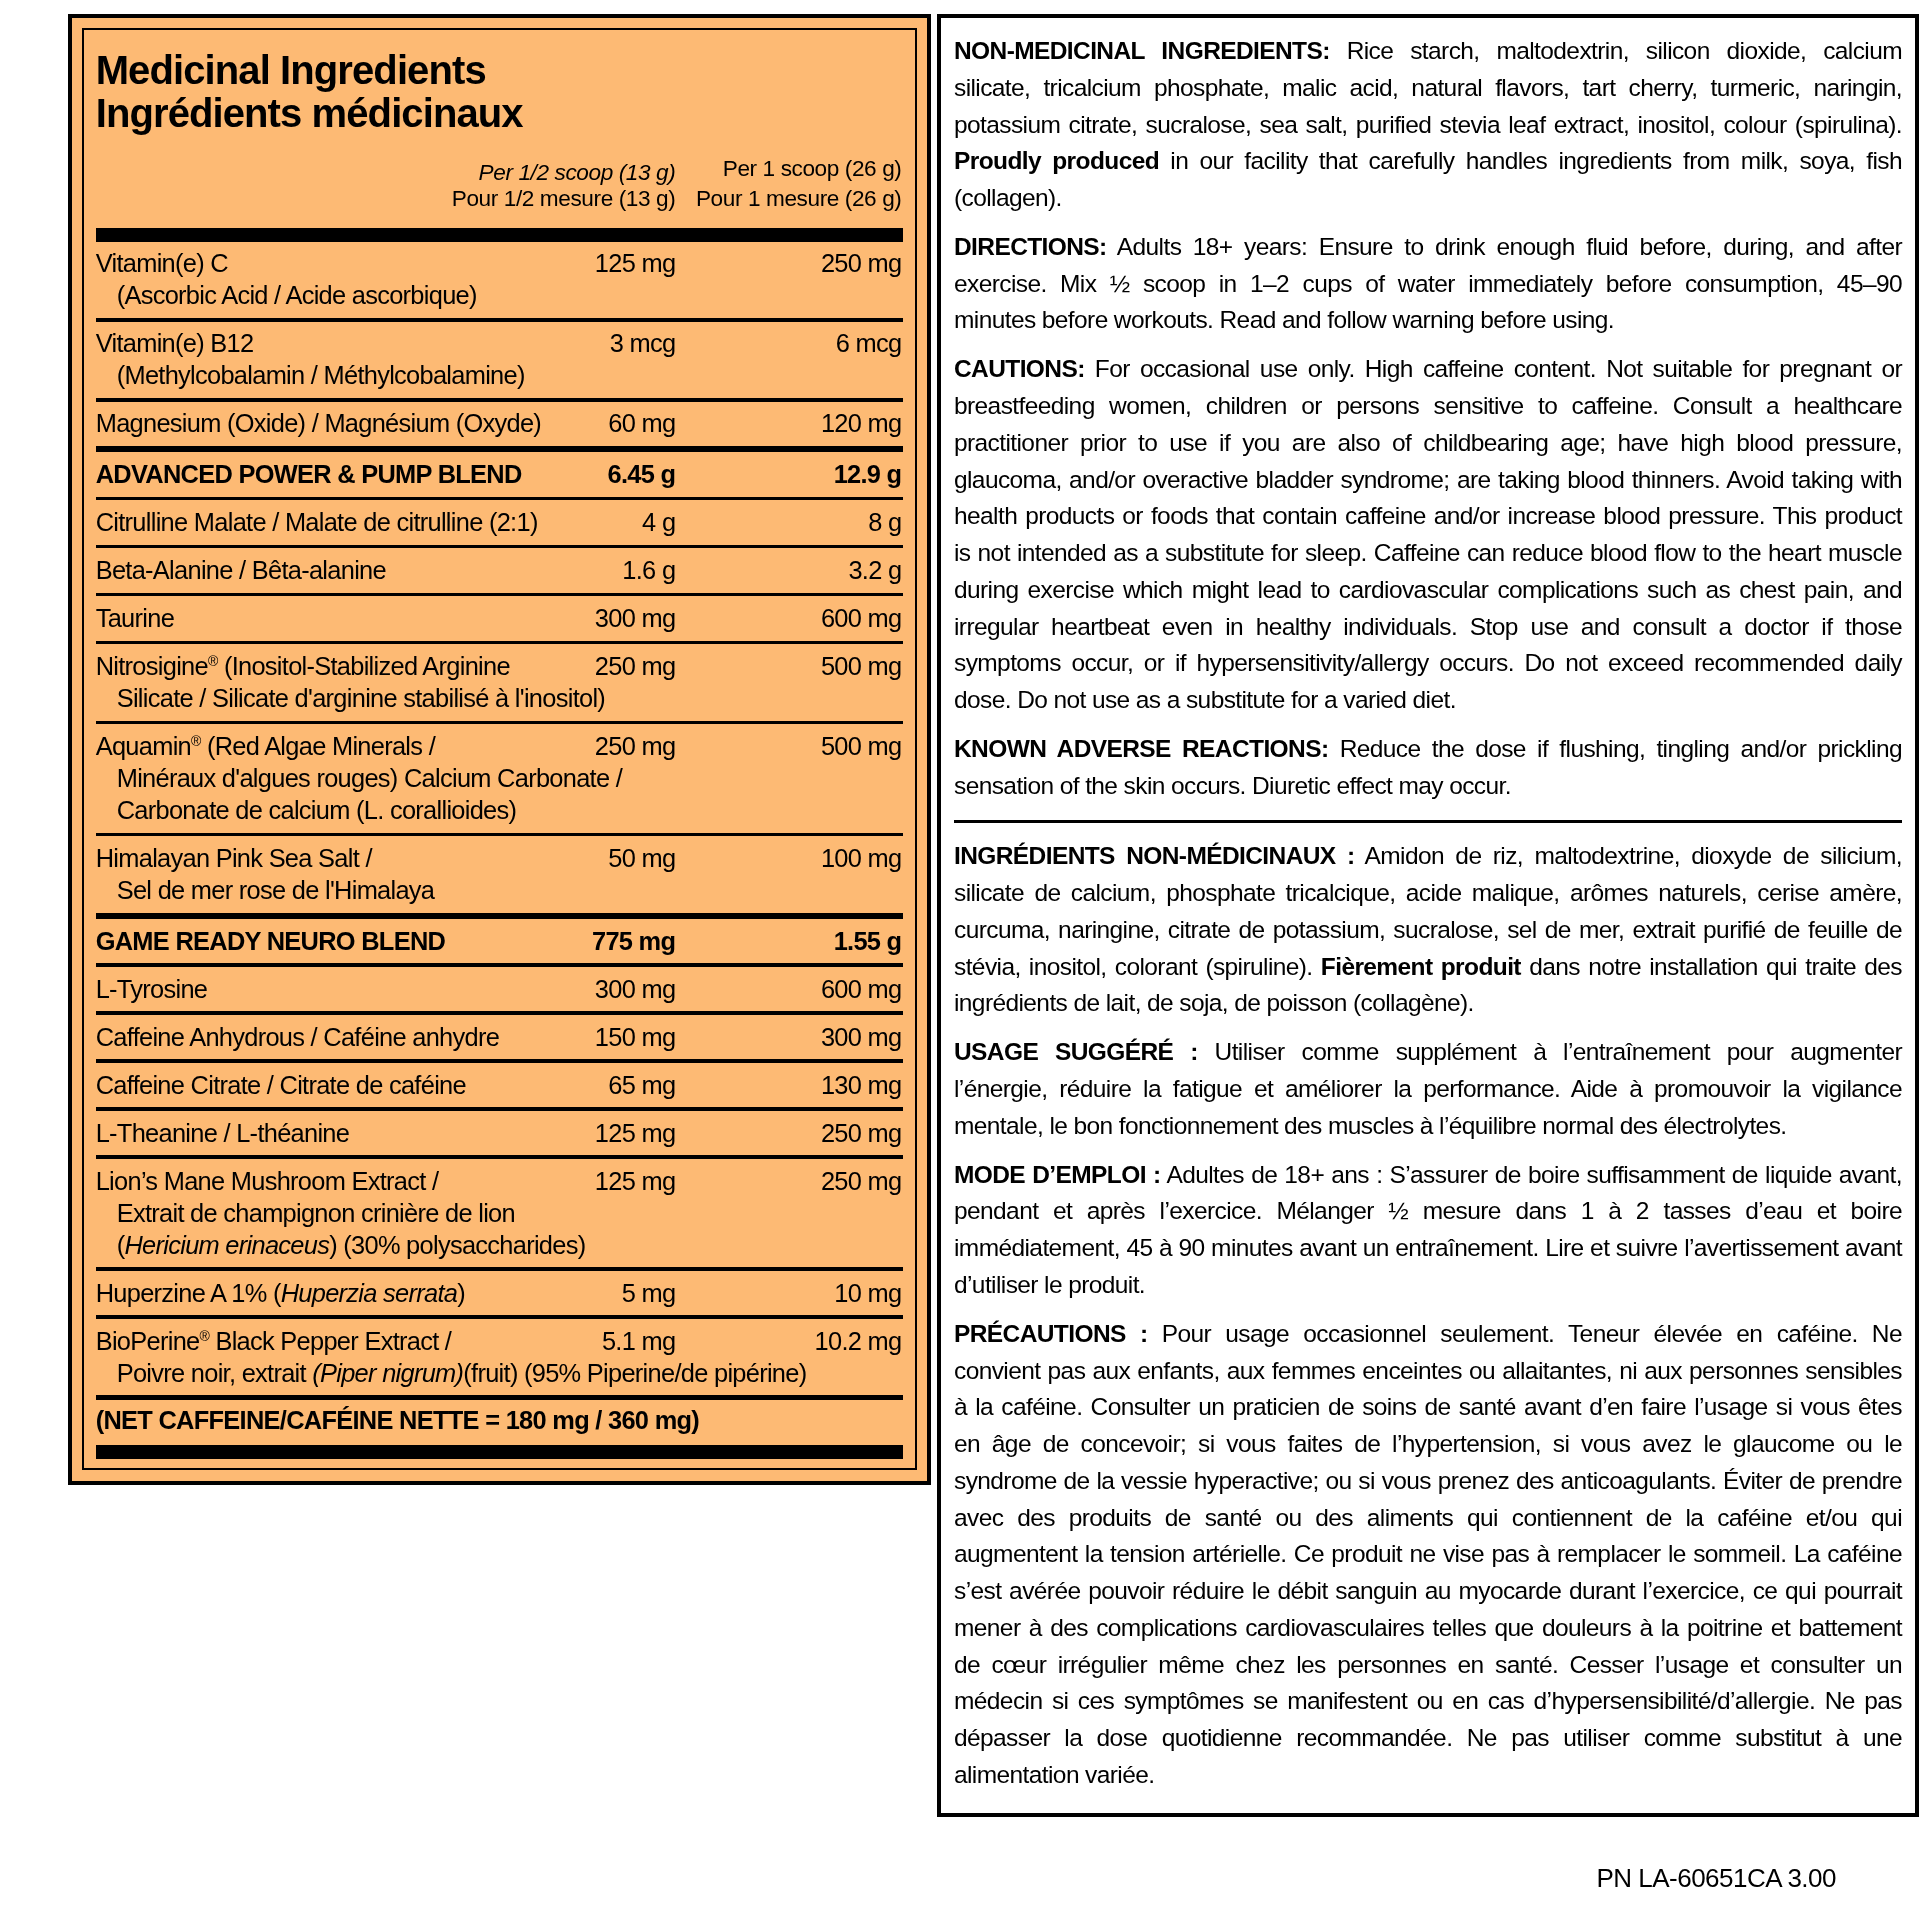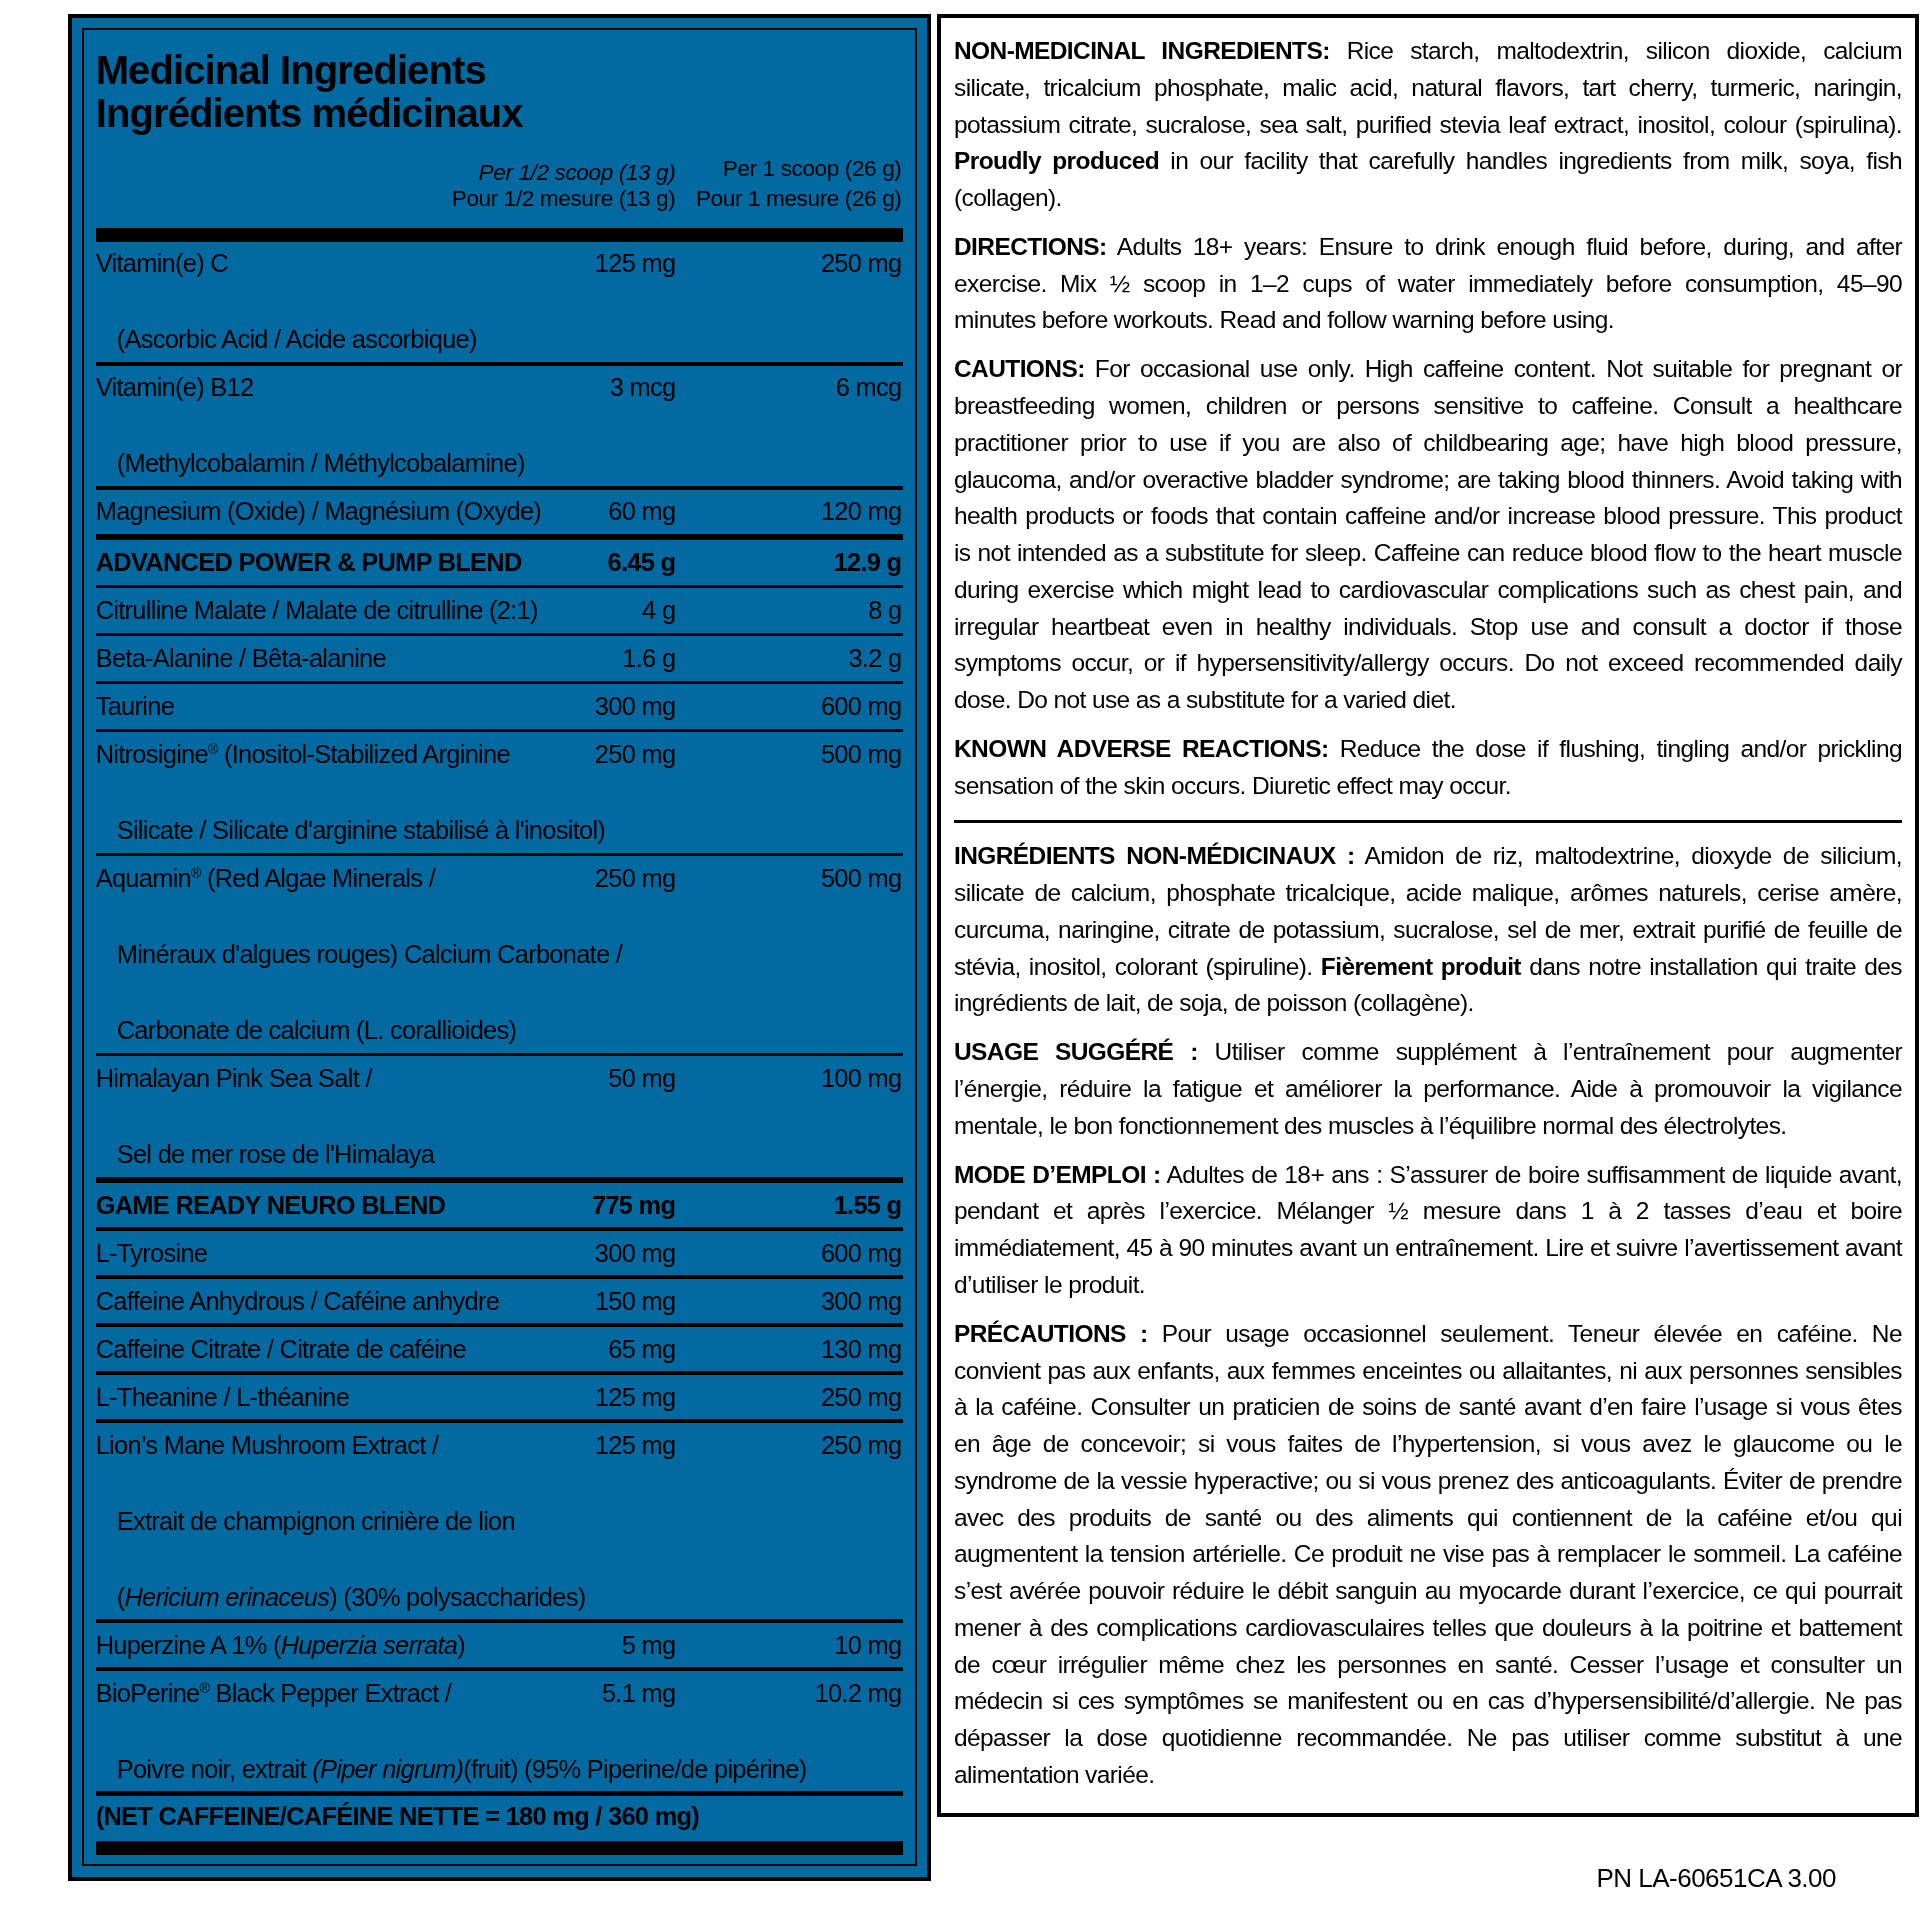--- a/index.html
+++ b/index.html
@@ -5,42 +5,42 @@
   html,body{margin:0;padding:0;background:#ffffff;}
   body{
     width:1928px;height:1928px;position:relative;
     font-family:"Liberation Sans", sans-serif;color:#000;
     -webkit-font-smoothing:antialiased;
   }
   
   .left-panel{
     position:absolute;left:68px;top:14px;width:863px;
     border:4.7px solid #000;padding:10.4px;box-sizing:border-box;
-    background:#0369a1;
+    background:#fdba74;
   }
   .left-inner{
     border:2.8px solid #000;padding:5.6px 11.3px 9.4px 11.3px;
   }
   .mi-title{
     font-size:40px;font-weight:700;line-height:1.08;letter-spacing:-0.9px;
     margin-top:13px;
   }
   .col-headers{position:relative;height:60px;margin-top:21px;font-size:22.6px;letter-spacing:-0.4px;}
   .col-headers .hl{position:absolute;white-space:nowrap;}
   .col-headers .r1c1{top:4px;right:228px;font-style:italic;}
   .col-headers .r1c2{top:0;right:1.9px;}
   .col-headers .r2c1{top:30px;right:228px;}
   .col-headers .r2c2{top:30px;right:1.9px;}
   .bar-thick{height:14px;background:#000;margin-top:11.3px;}
   .rule{height:3.8px;background:#000;}
   .rule-heavy{height:6.6px;background:#000;}
   .rule-med{height:4.7px;background:#000;}
   .row{position:relative;padding:5.6px 0 6.6px 0;font-size:25.4px;line-height:32px;letter-spacing:-0.7px;white-space:nowrap;}
   .row .nm div{padding-left:0;}
-  .row .nm div.cont{padding-left:21px;margin-top:44px;}
+  .row .nm div.cont{padding-left:21px;}
   .row .v1{position:absolute;right:228px;top:5.6px;}
   .row .v2{position:absolute;right:1.9px;top:5.6px;}
   .row.bold{font-weight:700;}
   .net-row{padding:6.6px 0 7.5px 0;font-size:25.4px;font-weight:700;letter-spacing:-0.7px;white-space:nowrap;}
   sup{font-size:0.55em;vertical-align:super;line-height:0;}
   
   .right-panel{
     position:absolute;left:937px;top:14px;width:982px;
     border:4.7px solid #000;box-sizing:border-box;background:#fff;
     padding:15px 13px 19px 13px;

